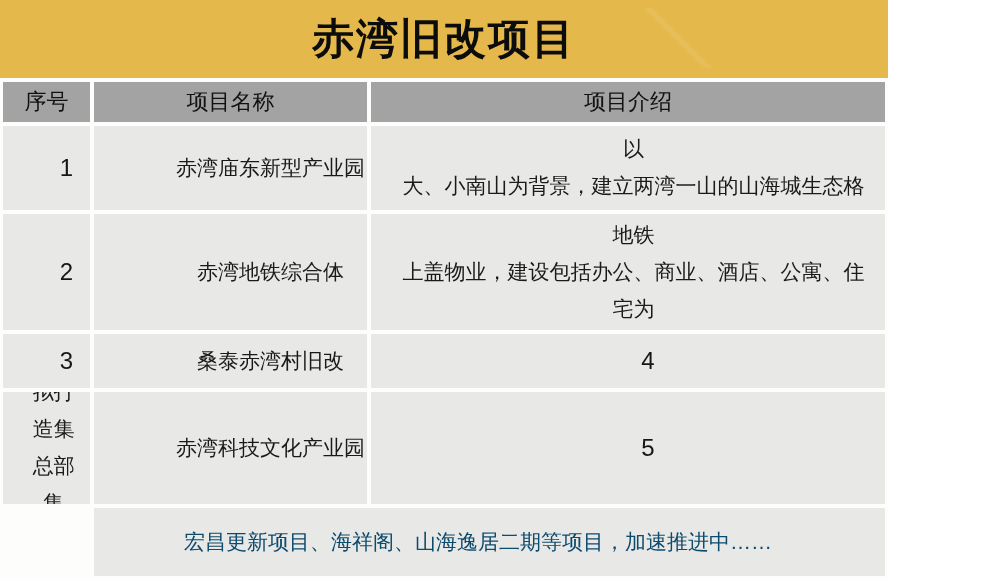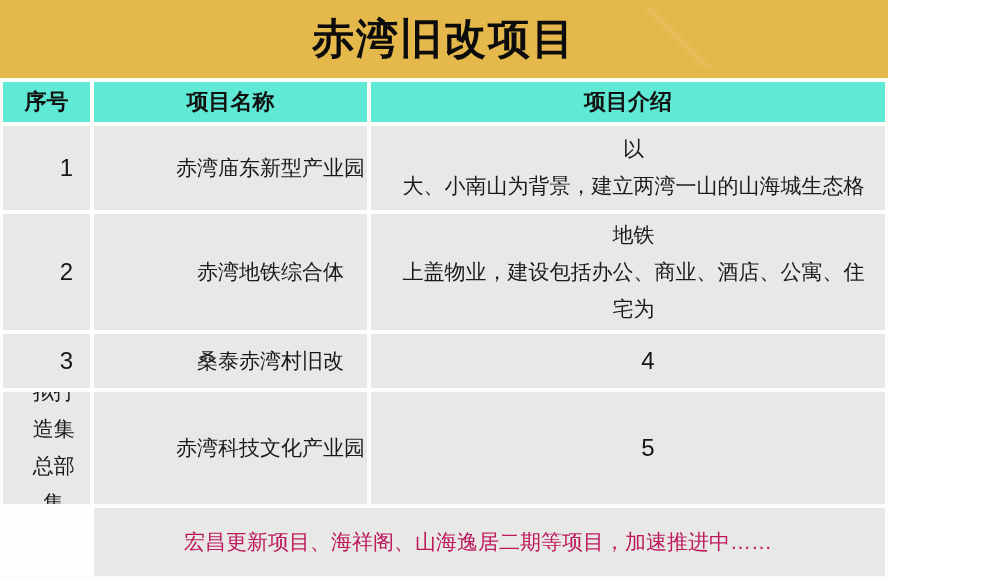--- a/index.html
+++ b/index.html
@@ -42,22 +42,22 @@
     gap: 4px;
     background: #fdfdfc;
   }
   .cell {
     background: #e8e8e6;
     display: flex; align-items: center; justify-content: center;
     font-size: 21px;
     overflow: hidden;
   }
   .head {
-    background: #5eead4;
-    font-weight: bold;
+    background: #a3a3a3;
+    font-weight: normal;
     font-size: 22px;
     color: #111111;
   }
   .num { font-size: 24px; color: #161616; }
   .num span { display: inline-block; transform: translateX(20px); }
   .name { text-align: center; padding: 0 24px; color: #1a1a1a; }
   .name span { display: inline-block; transform: translateX(40px); }
   .intro {
     justify-content: flex-start;
     text-align: center;
@@ -65,21 +65,21 @@
     line-height: 37px;
     white-space: pre-line;
     color: #1a1a1a;
     font-family: Liberation Serif, serif;
   }
   .merged {
     grid-column: 2 / 4;
     justify-content: flex-start;
     text-align: left;
     padding-left: 90px;
-    color: #be185d;
+    color: #0c4a6e;
   }
 </style>
 </head>
 <body>
 
 <div class="page">
 
   <div class="title-band">
     <div class="title">赤湾旧改项目</div>
     <div class="wm"></div>

